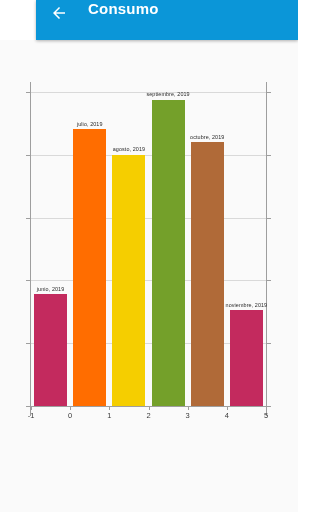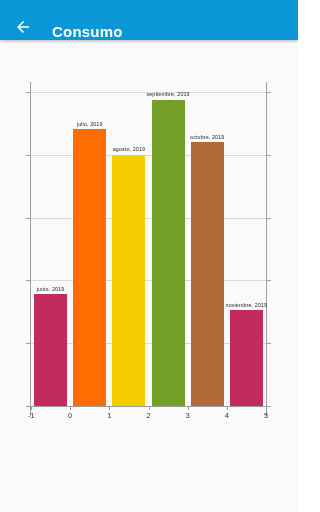--- a/index.html
+++ b/index.html
@@ -14,25 +14,26 @@
     font-family: "Liberation Sans", sans-serif;
     -webkit-font-smoothing: antialiased;
   }
 
   
   .appbar {
     position: relative;
     height: 40px;
     background: #0b96d8;
     display: flex;
-    align-items: flex-end;
+    align-items: flex-start;
     padding: 0 0 0 10px;
     box-sizing: border-box;
     box-shadow: 0 1px 3px rgba(0,0,0,0.30);
     z-index: 5;
+    margin-left: 36px;
   }
   .back-btn {
     width: 26px;
     height: 26px;
     display: flex;
     align-items: center;
     justify-content: center;
     flex: 0 0 auto;
     cursor: pointer;
   }

